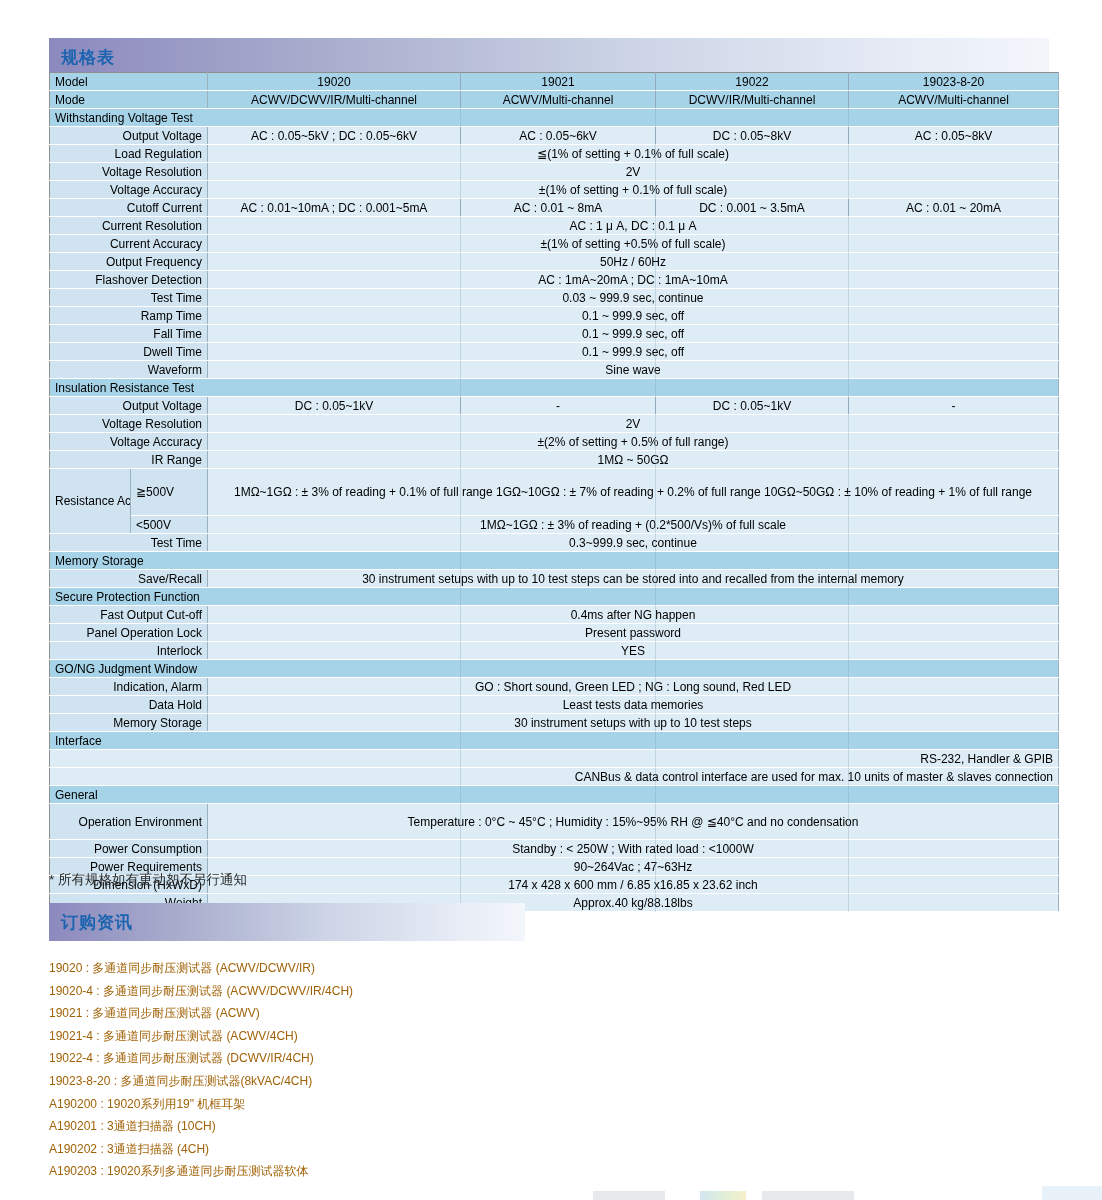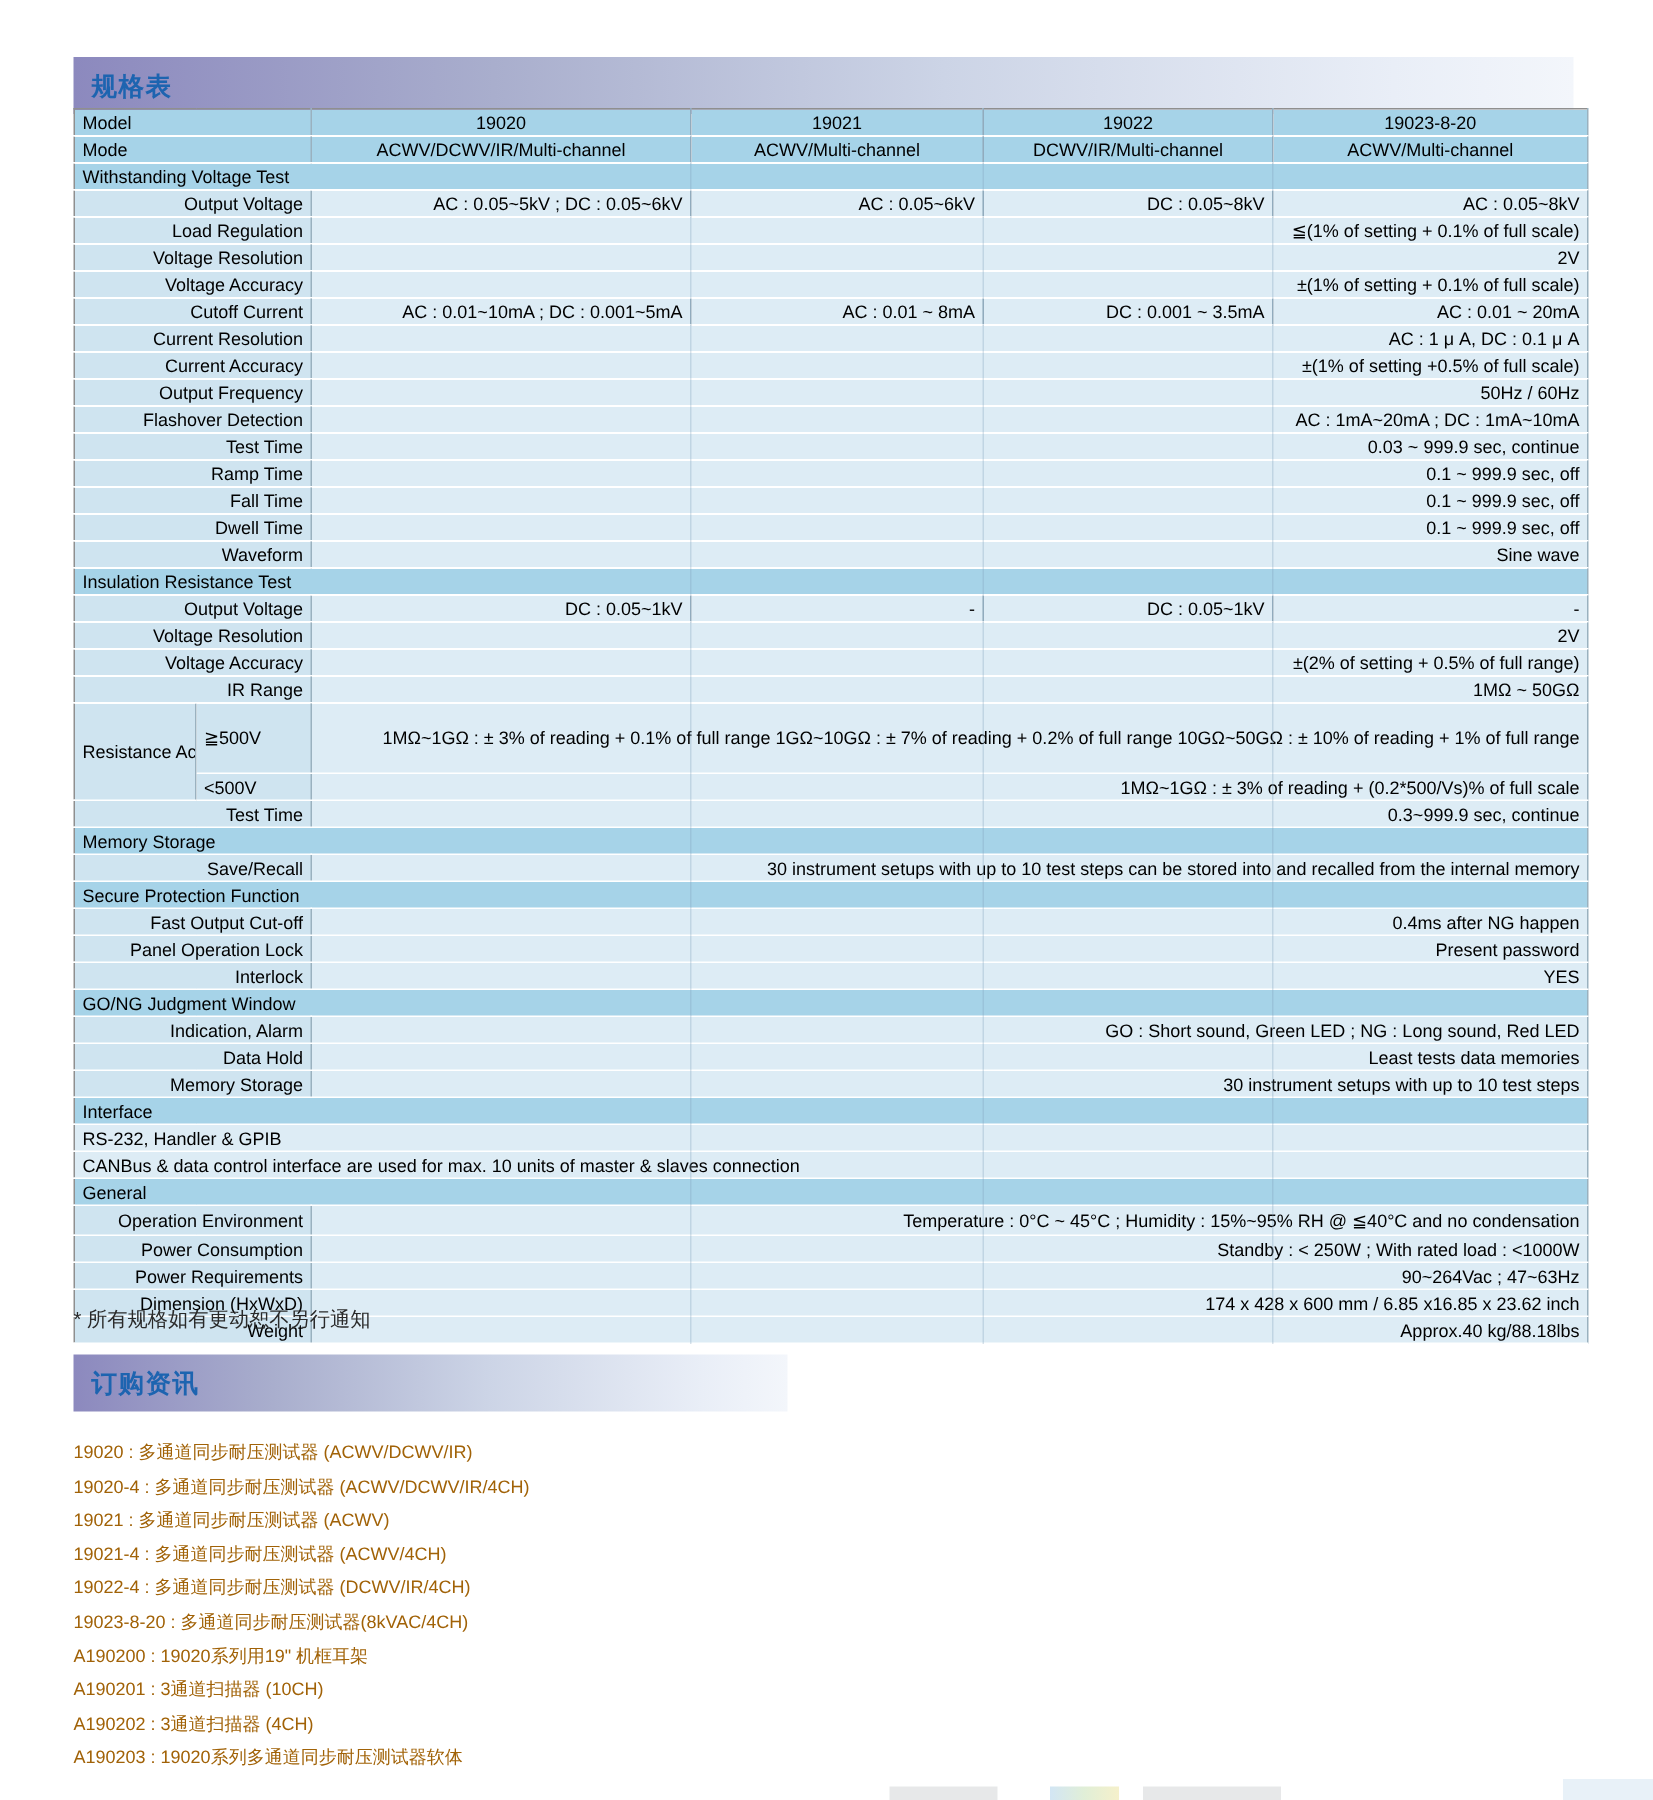--- a/index.html
+++ b/index.html
@@ -26,22 +26,22 @@
   table.spec td{
     height:17px;padding:0 5px;line-height:16px;vertical-align:middle;
     border-right:1px solid #9ab1bf;border-bottom:1px solid #ffffff;
     overflow:hidden;white-space:nowrap;
   }
   td.sec{background:#a6d3e8;text-align:left;}
   td.hdr{background:#a6d3e8;text-align:center;}
   td.hdr-label{background:#a6d3e8;text-align:left;}
   td.label{background:#cfe4f0;text-align:right;}
   td.sublabel{background:#cfe4f0;text-align:left;}
-  td.val{background:#ddecf5;text-align:right;}
-  td.full{background:#ddecf5;text-align:left;}
+  td.val{background:#ddecf5;text-align:center;}
+  td.full{background:#ddecf5;text-align:right;}
   td.multiline{white-space:pre-line;line-height:15px;}
   .gridlines{position:absolute;left:0;top:0;width:1009px;height:100%;pointer-events:none;}
   .gridlines .vl{position:absolute;top:0;bottom:0;width:1px;background:rgba(125,160,185,0.30);}
 
   #footnote{position:absolute;left:49px;top:871px;font-size:13.5px;color:#2a2a2a;}
 
   #order-list{position:absolute;left:49px;top:936px;font-size:12px;color:#a16207;margin-top:21px;}
   #order-list .item{height:22.6px;line-height:22.6px;white-space:nowrap;}
 
   
@@ -228,21 +228,21 @@
         </tr>
         <tr>
           <td class="full" colspan="6">RS-232, Handler &amp; GPIB</td>
         </tr>
         <tr>
           <td class="full" colspan="6">CANBus &amp; data control interface are used for max. 10 units of master &amp; slaves connection</td>
         </tr>
         <tr>
           <td class="sec" colspan="6">General</td>
         </tr>
-        <tr style="height: 20px;">
+        <tr style="height: 36px;">
           <td class="label multiline" colspan="2">Operation
 Environment</td>
           <td class="val" colspan="4">Temperature : 0°C ~ 45°C ; Humidity : 15%~95% RH @ ≦40°C and no condensation</td>
         </tr>
         <tr>
           <td class="label" colspan="2">Power Consumption</td>
           <td class="val" colspan="4">Standby : &lt; 250W ; With rated load : &lt;1000W</td>
         </tr>
         <tr>
           <td class="label" colspan="2">Power Requirements</td>

